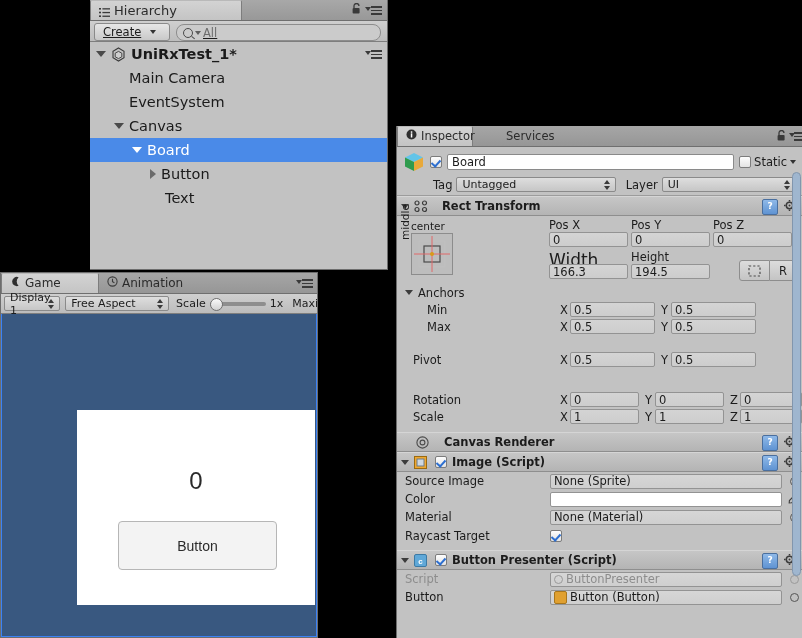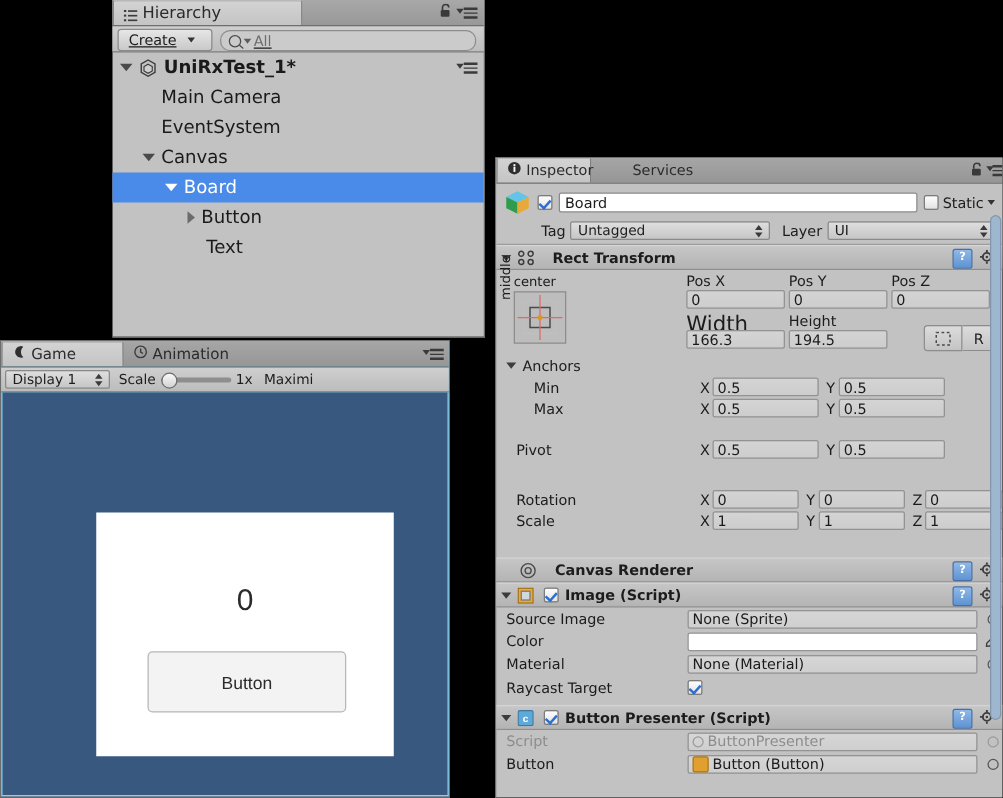--- a/index.html
+++ b/index.html
@@ -46,21 +46,21 @@
   .treerow.selected{background:#4a8ae8;color:#fff;}
   .tri{width:0;height:0;border-left:5px solid transparent;border-right:5px solid transparent;
        border-top:6px solid #4a4a4a;margin-right:5px;flex:none;}
   .tri.right{border-top:5px solid transparent;border-bottom:5px solid transparent;
              border-left:6px solid #6b6b6b;border-right:none;margin-right:5px;}
   .tri.white{border-top-color:#fff;}
   .tri.blank{border:none;width:10px;height:1px;margin-right:5px;}
   .unitylogo{width:15px;height:15px;margin-right:5px;flex:none;}
 
   
-  #game{left:0;top:272px;width:360px;height:366px;border:1px solid #6d6d6d;background:#7dd3fc;box-sizing:border-box;}
+  #game{left:0;top:272px;width:318px;height:366px;border:1px solid #6d6d6d;background:#3b82f6;box-sizing:border-box;}
   #game-tab{left:0;width:98px;}
   #anim-tab{left:98px;width:115px;color:#2b2b2b;}
   .gt-toolbar{height:19px;background:linear-gradient(#cfcfcf,#bcbcbc);border-bottom:1px solid #7e7e7e;
               display:flex;align-items:center;font-size:11px;}
   .popup{height:15px;background:linear-gradient(#dedede,#c6c6c6);border:1px solid #8a8a8a;border-radius:2px;
          display:flex;align-items:center;padding:0 3px 0 5px;box-sizing:border-box;position:relative;font-size:11px;}
   .popup .updown{position:absolute;right:4px;top:2px;width:7px;height:10px;}
   .popup .updown:before,.popup .updown:after{content:"";position:absolute;left:0;
       border-left:3.5px solid transparent;border-right:3.5px solid transparent;}
   .popup .updown:before{top:0;border-bottom:4px solid #3a3a3a;}
@@ -234,20 +234,24 @@
         <i></i>
         <i></i>
       </span>
   </div>
 
   <div class="gt-toolbar">
     <div class="popup" style="width:84px;margin-left:3px">
       <span>Display 1</span>
       <span class="updown"></span>
     </div>
+    <div class="popup" style="width:160px;margin-left:5px">
+      <span>Free Aspect</span>
+      <span class="updown"></span>
+    </div>
     <div class="sliderwrap" style="margin-left:7px">
       <span>Scale</span>
       <span class="slidertrack">
           <span class="sliderknob"></span>
         </span>
       <span>1x</span>
     </div>
     <div style="margin-left:9px;overflow:hidden;white-space:nowrap">
       <span>Maximi</span>
     </div>
@@ -458,21 +462,21 @@
     <span class="axis" style="margin-left:6px">Y</span>
     <span class="field" style="width:85px">
         <span>1</span>
       </span>
     <span class="axis" style="margin-left:6px">Z</span>
     <span class="field" style="width:76px">
         <span>1</span>
       </span>
   </div>
 
-  <div class="comp-header" style="margin-top:21px">
+  <div class="comp-header" style="margin-top:7px">
     <span style="width:10px"></span>
     <span class="compicon">
       <svg width="13" height="13" viewBox="0 0 13 13">
           <circle cx="6.5" cy="6.5" r="5.6" fill="none" stroke="#4a4a4a" stroke-width="1.1"></circle>
           <circle cx="6.5" cy="6.5" r="2.4" fill="none" stroke="#4a4a4a" stroke-width="1.1"></circle>
         </svg>
     </span>
     <span style="margin-left:10px">Canvas Renderer</span>
     <span class="help">?</span>
     <span class="gear">

